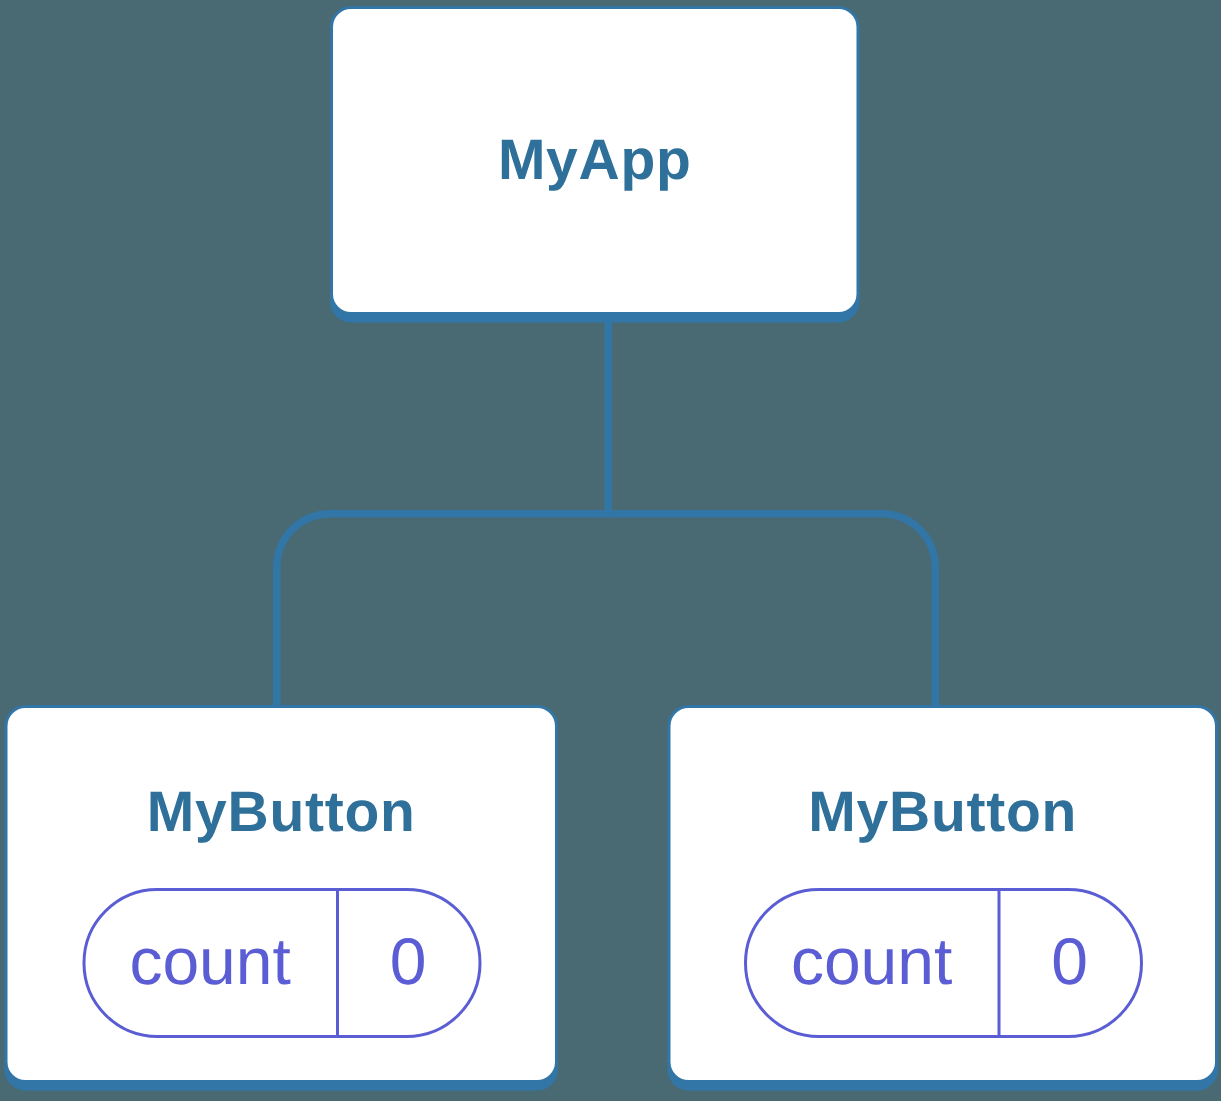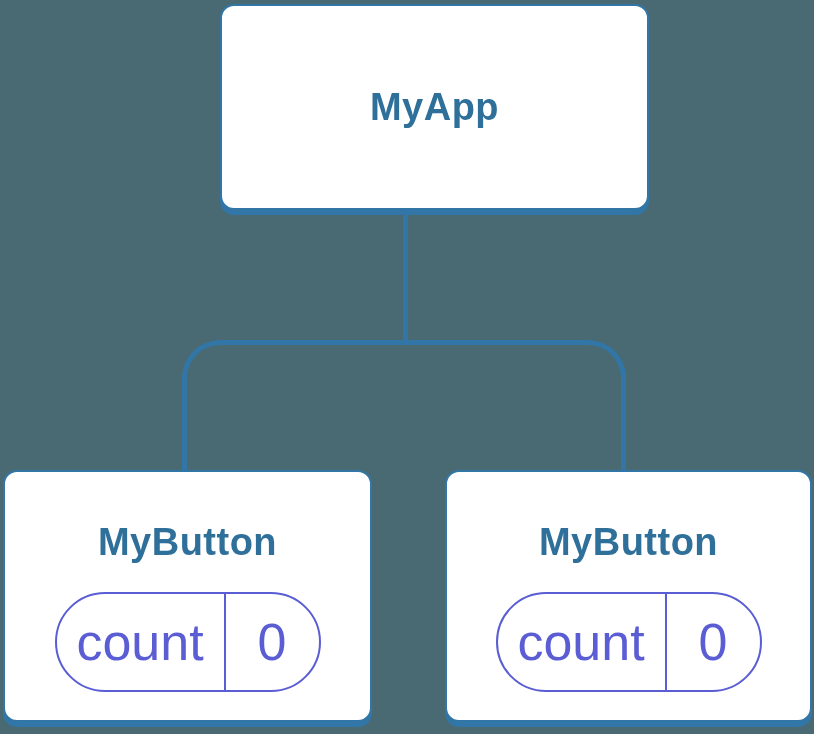--- a/index.html
+++ b/index.html
@@ -20,21 +20,21 @@
     border: 2px solid var(--connector, #3176a6);
     border-radius: 14px;
     box-shadow: 0 5px 0 0 var(--connector, #3176a6);
     box-sizing: border-box;
     display: flex;
     flex-direction: column;
     align-items: center;
   }
   .card-root {
     left: 220px; top: 4px;
-    width: 429px; height: 206px;
+    width: 353px; height: 206px;
     justify-content: center;
   }
   .card-child-1 { left: 3px;   top: 470px; width: 369px; height: 252px; }
   .card-child-2 { left: 445px; top: 470px; width: 367px; height: 252px; }
 
   .card-title {
     color: var(--title, #2f709a);
     font-size: 38px;
     font-weight: 600;
     letter-spacing: 0.5px;
@@ -65,21 +65,21 @@
   
   .pill {
     margin-top: 28px;
     width: 266px; height: 100px;
     box-sizing: border-box;
     border: 2px solid var(--pill, #5a5dd3);
     border-radius: 60px;
     display: flex;
     overflow: hidden;
     color: var(--pill, #5a5dd3);
-    font-size: 52px;
+    font-size: 44px;
     font-weight: 400;
   }
   .pill-left {
     flex: 1.8;
     display: flex; align-items: center; justify-content: center;
     border-right: 2px solid var(--pill, #5a5dd3);
   }
   .pill-right {
     flex: 1;
     display: flex; align-items: center; justify-content: center;

